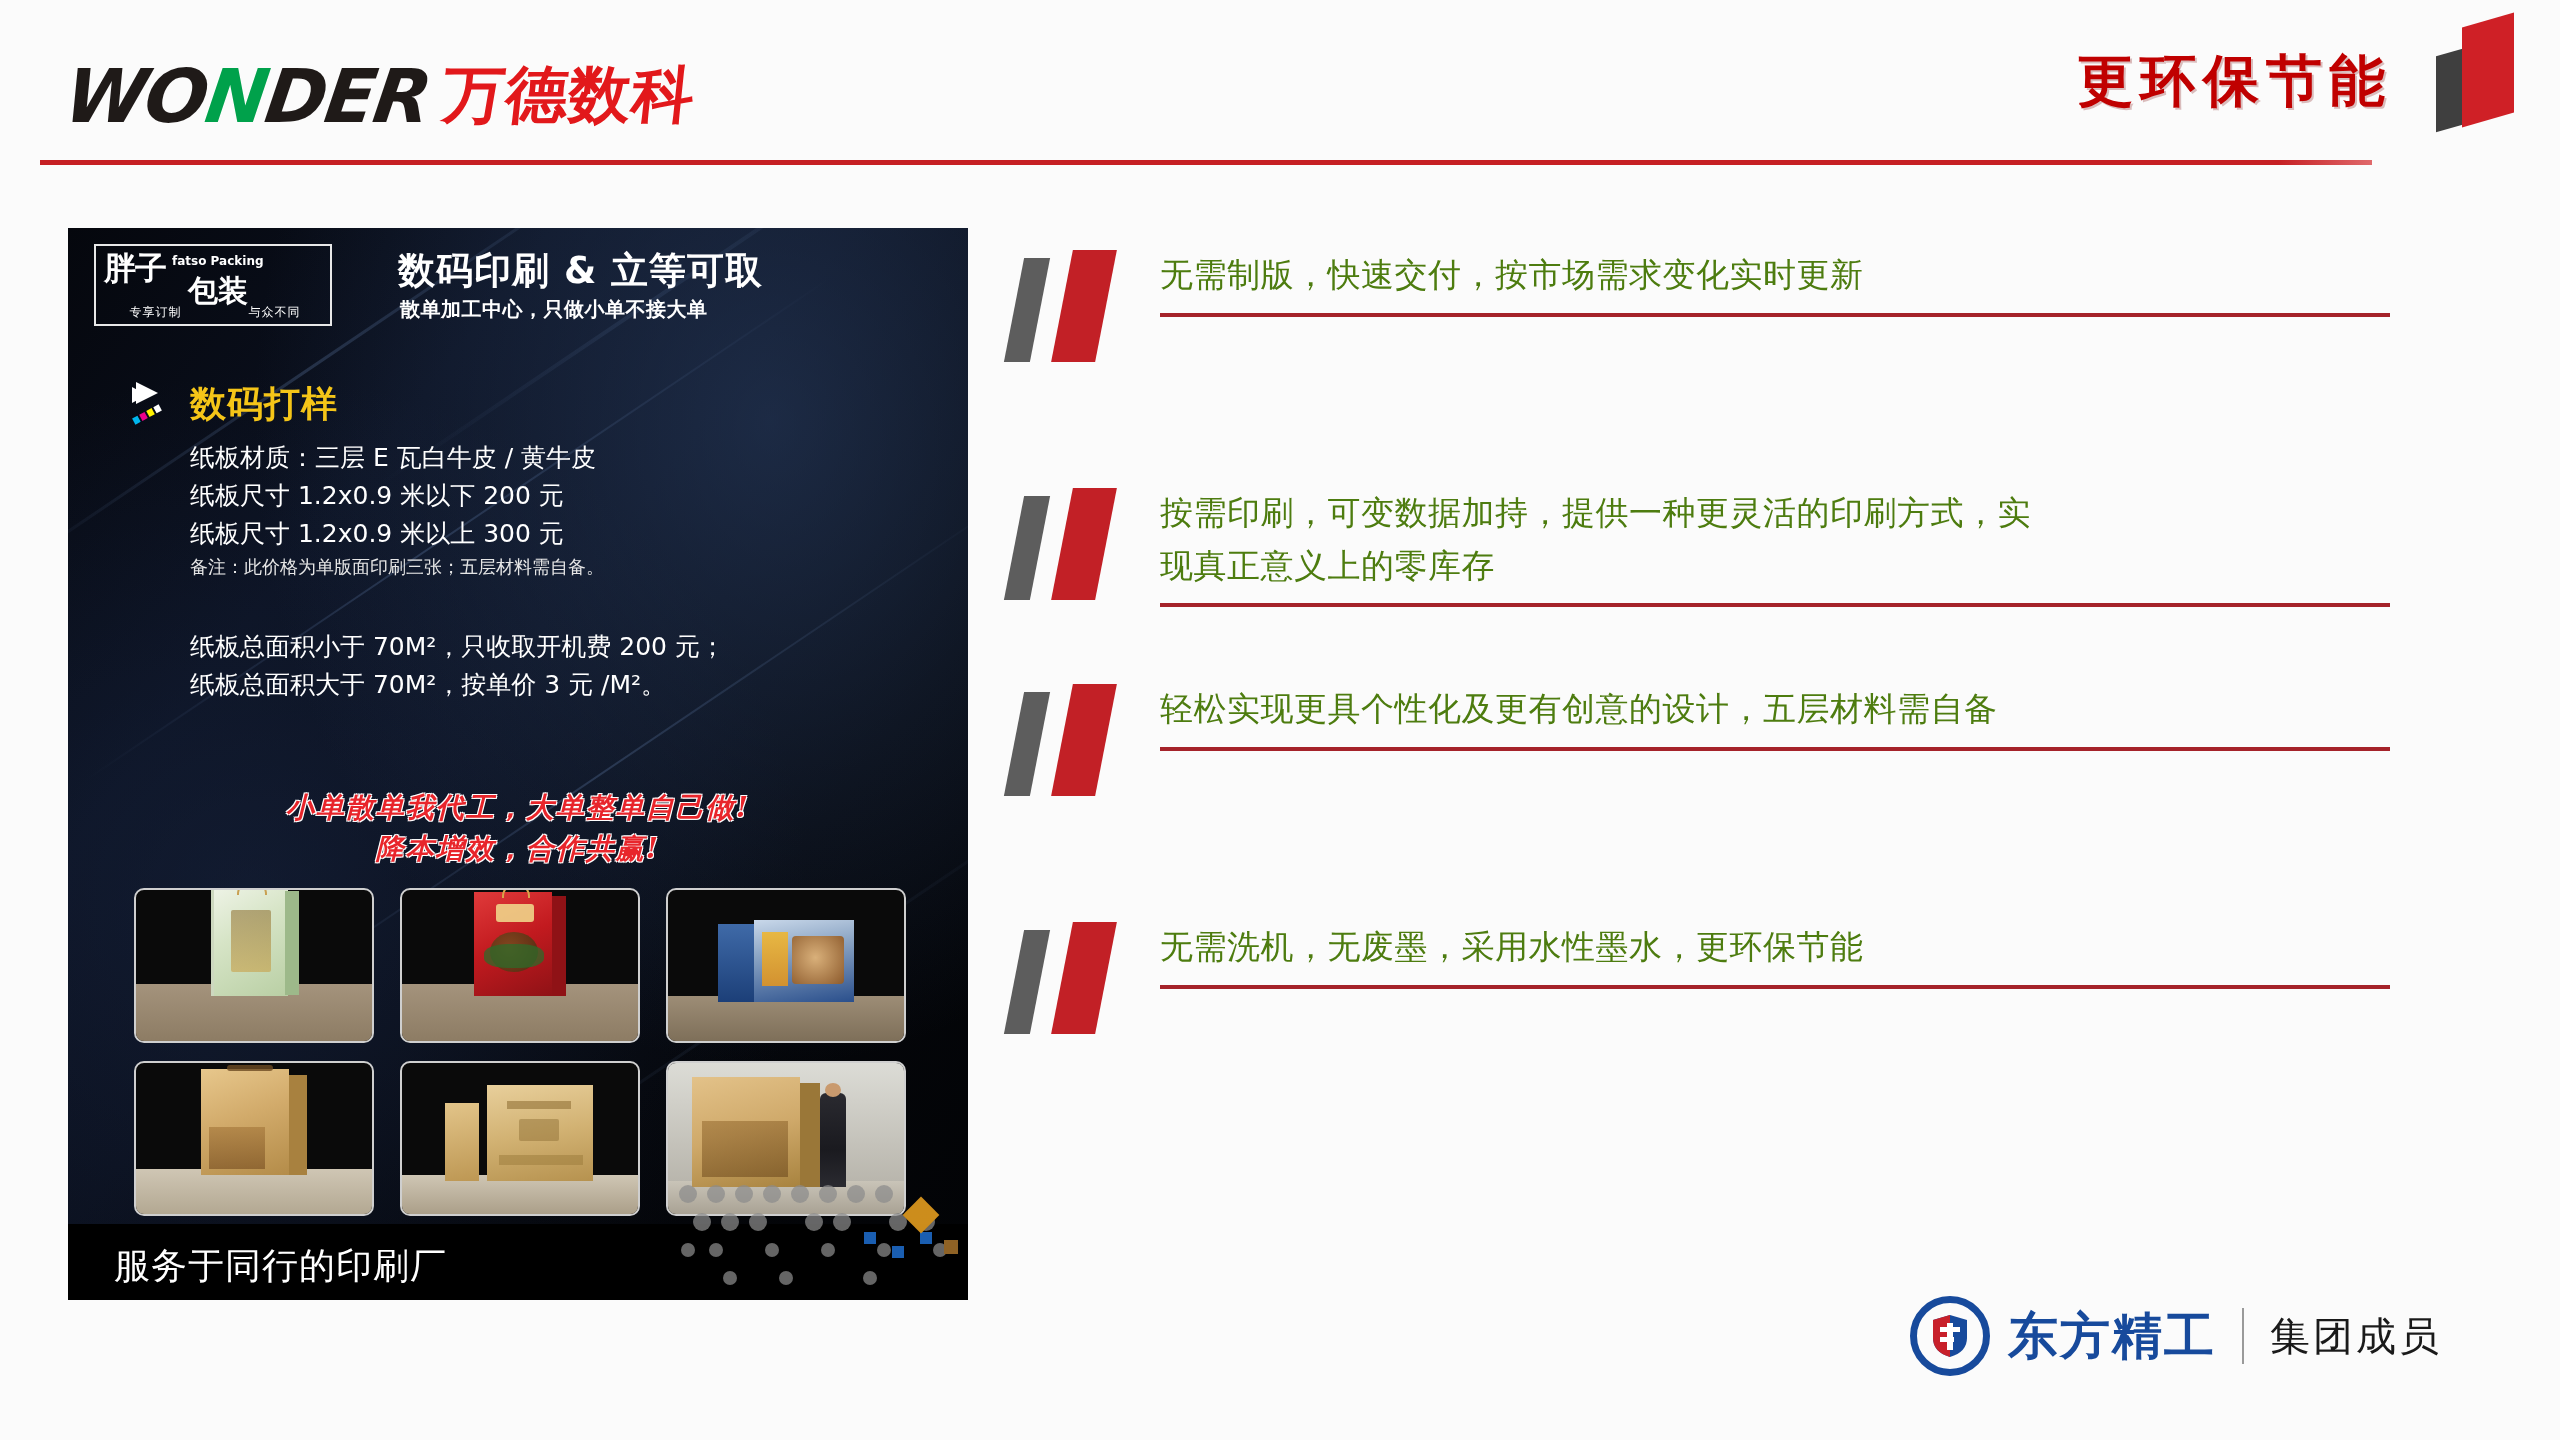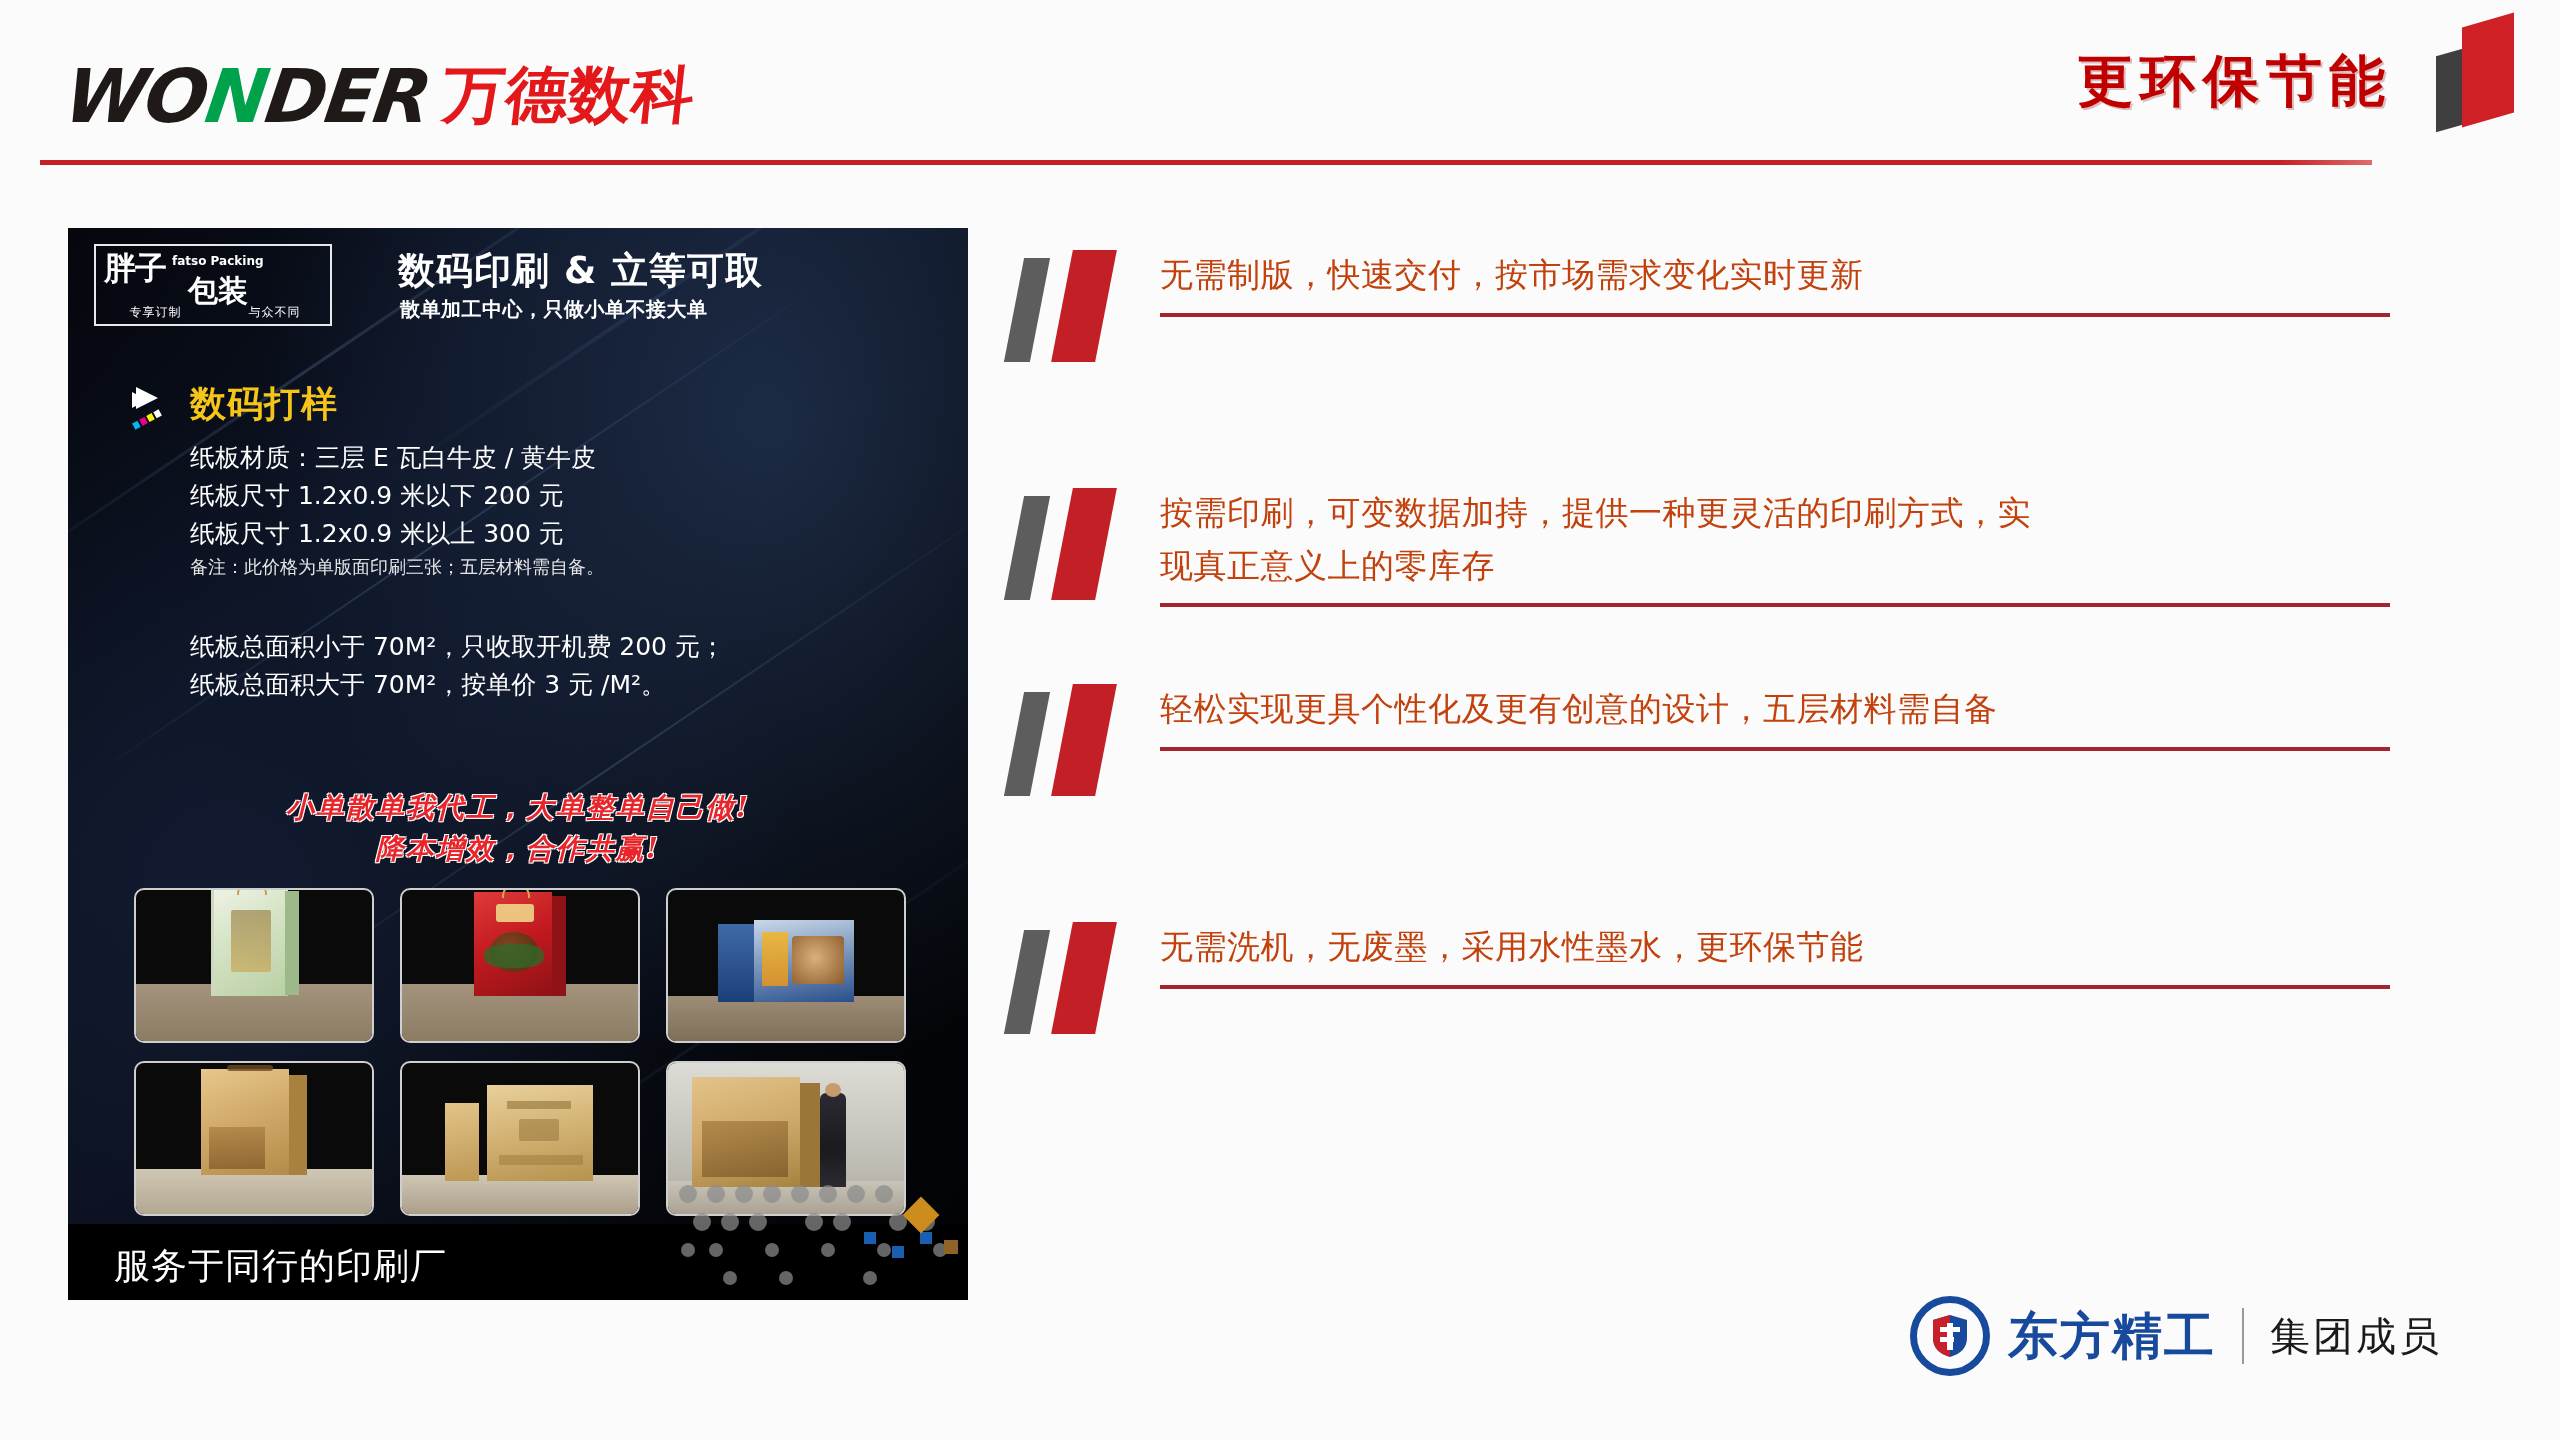--- a/index.html
+++ b/index.html
@@ -203,21 +203,20 @@
   }
 
   
   .sect {
     position: absolute;
     left: 62px;
     width: 800px;
   }
   .sect-head {
     display: flex;
-    align-items: center;
     margin-bottom: 10px;
   }
   .arrow-ico {
     position: relative;
     width: 48px;
     height: 40px;
     margin-right: 12px;
     flex: 0 0 auto;
   }
   .arrow-ico .ai-chev {
@@ -384,21 +383,21 @@
     margin-left: 150px;
     padding-bottom: 12px;
     border-bottom: 4px solid #a5232a;
     width: 1230px;
     box-sizing: border-box;
   }
   .bullet-text {
     font-family: "DejaVu Sans", sans-serif;
     font-size: 33px;
     line-height: 1.62;
-    color: #c2410c;
+    color: #4d7c0f;
     letter-spacing: 0.5px;
   }
   .bullet-2 .bullet-body { padding-bottom: 10px; }
 
   
   #footer-logo {
     position: absolute;
     right: 118px;
     bottom: 58px;
     display: flex;

